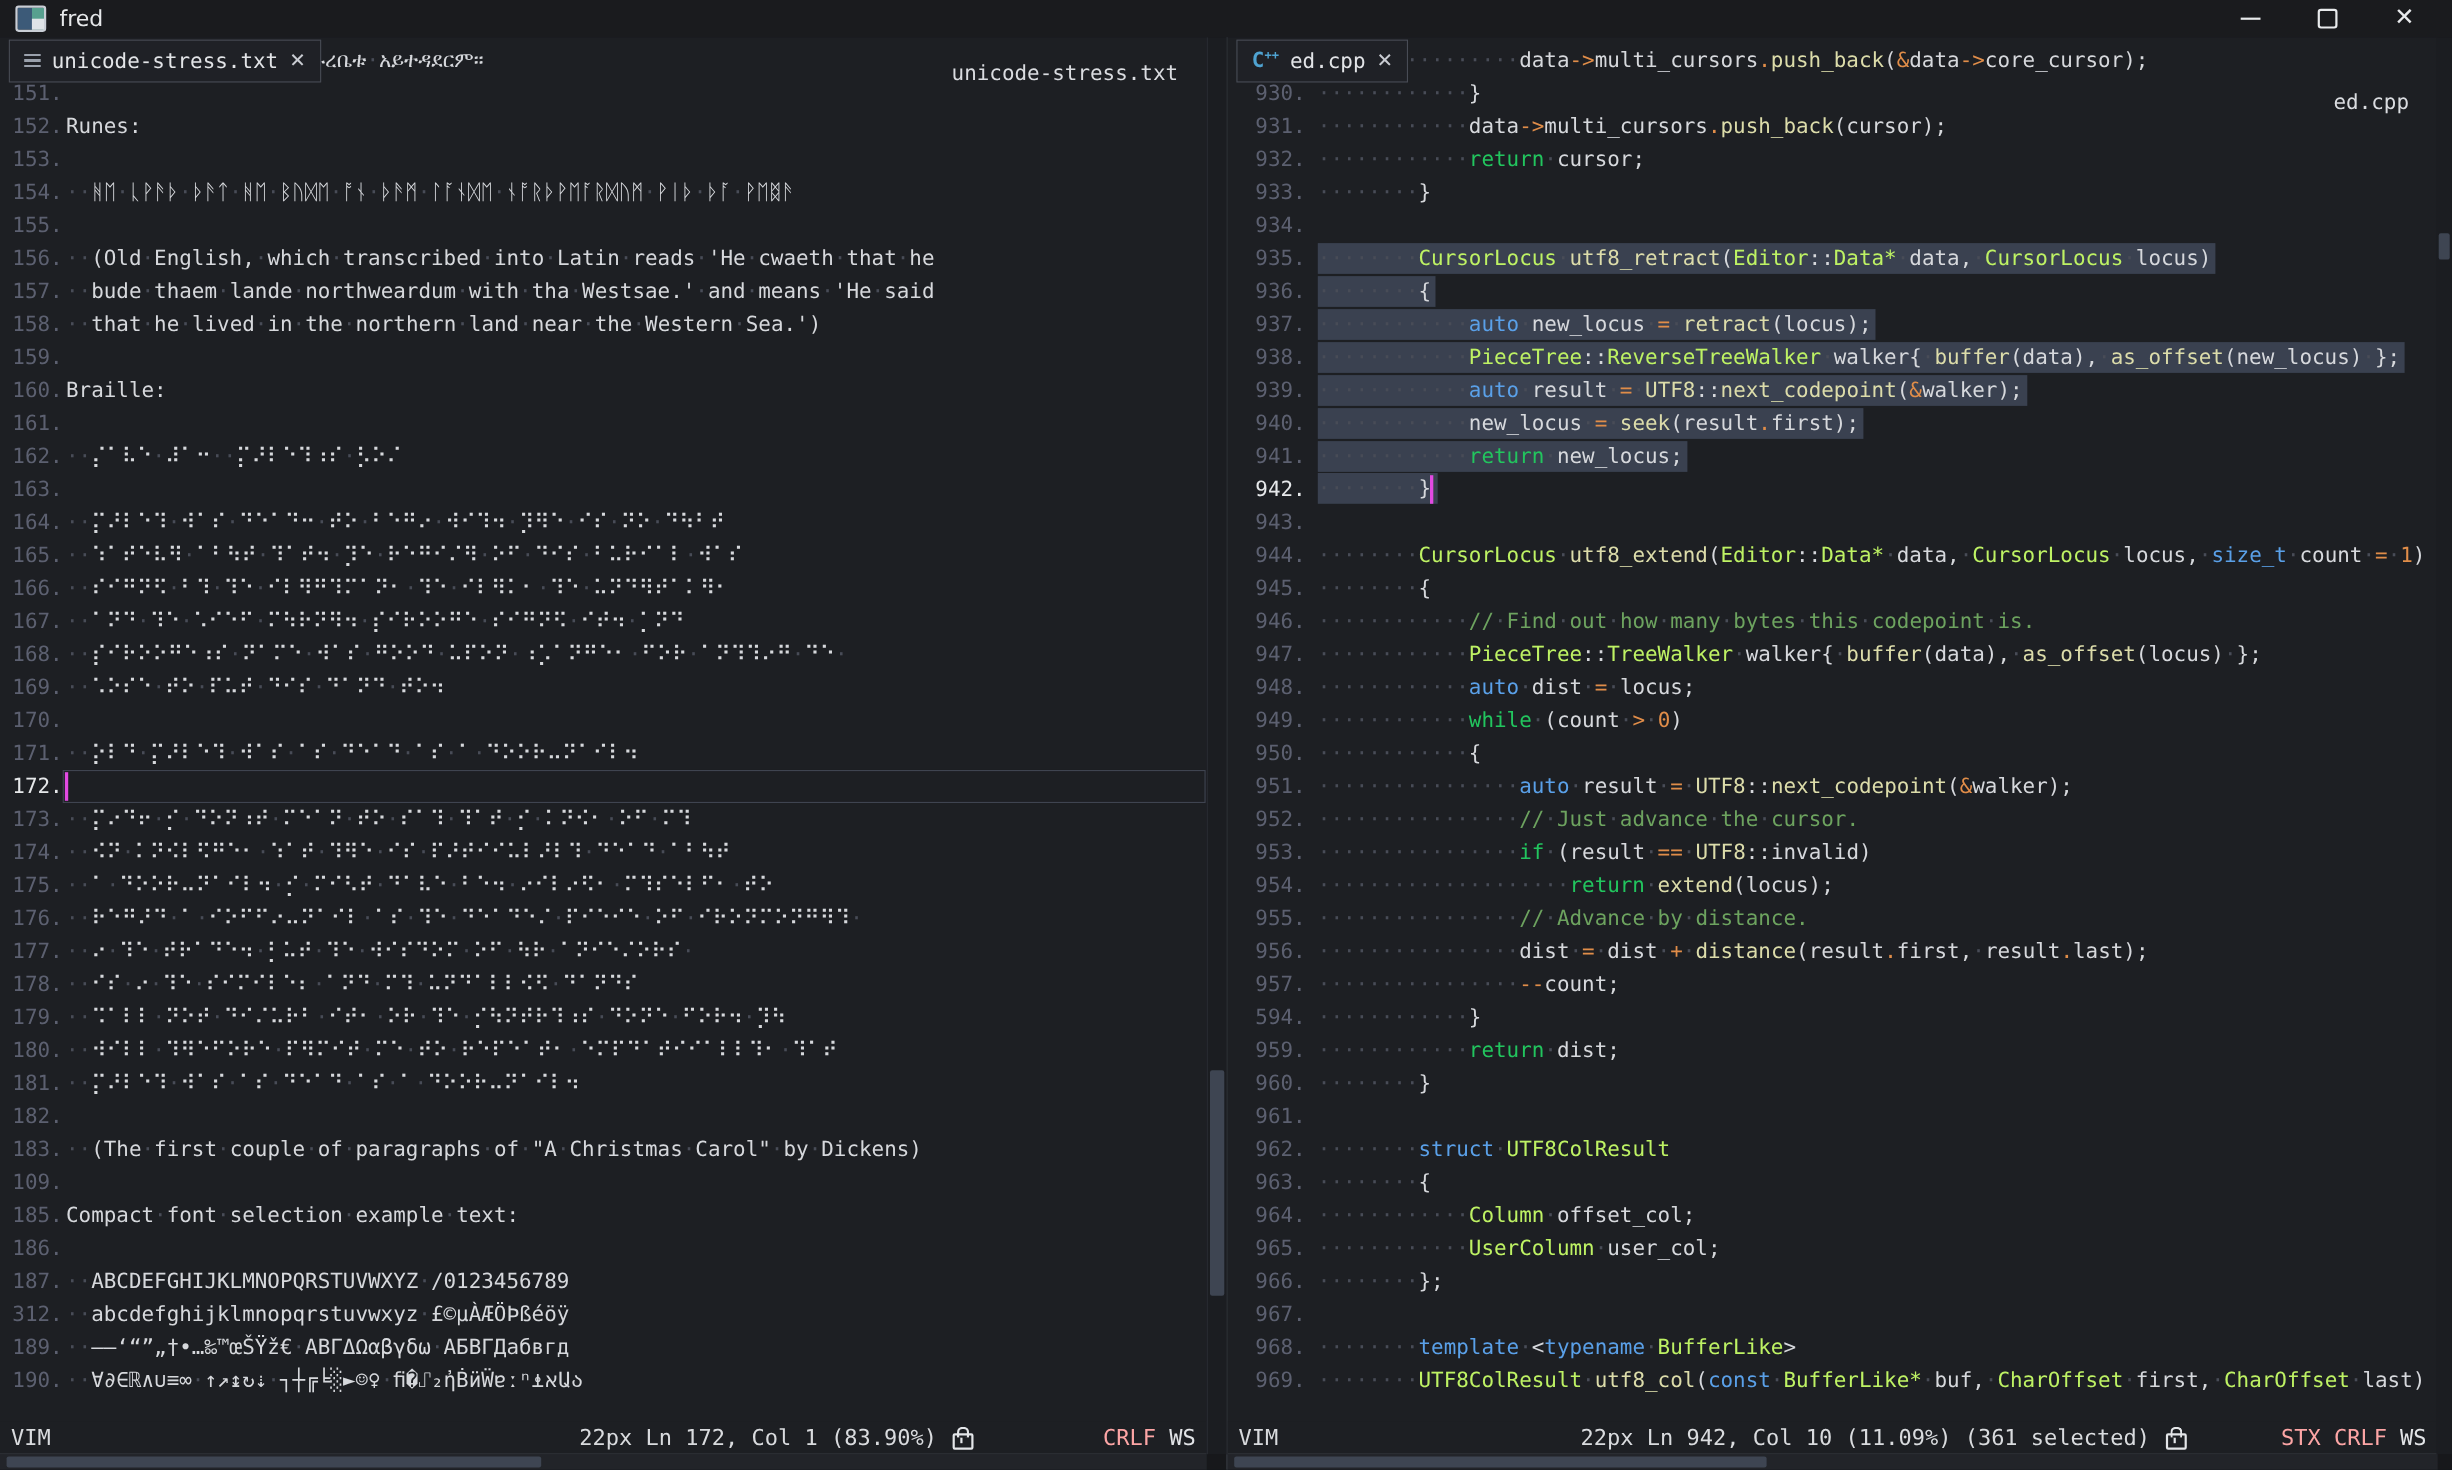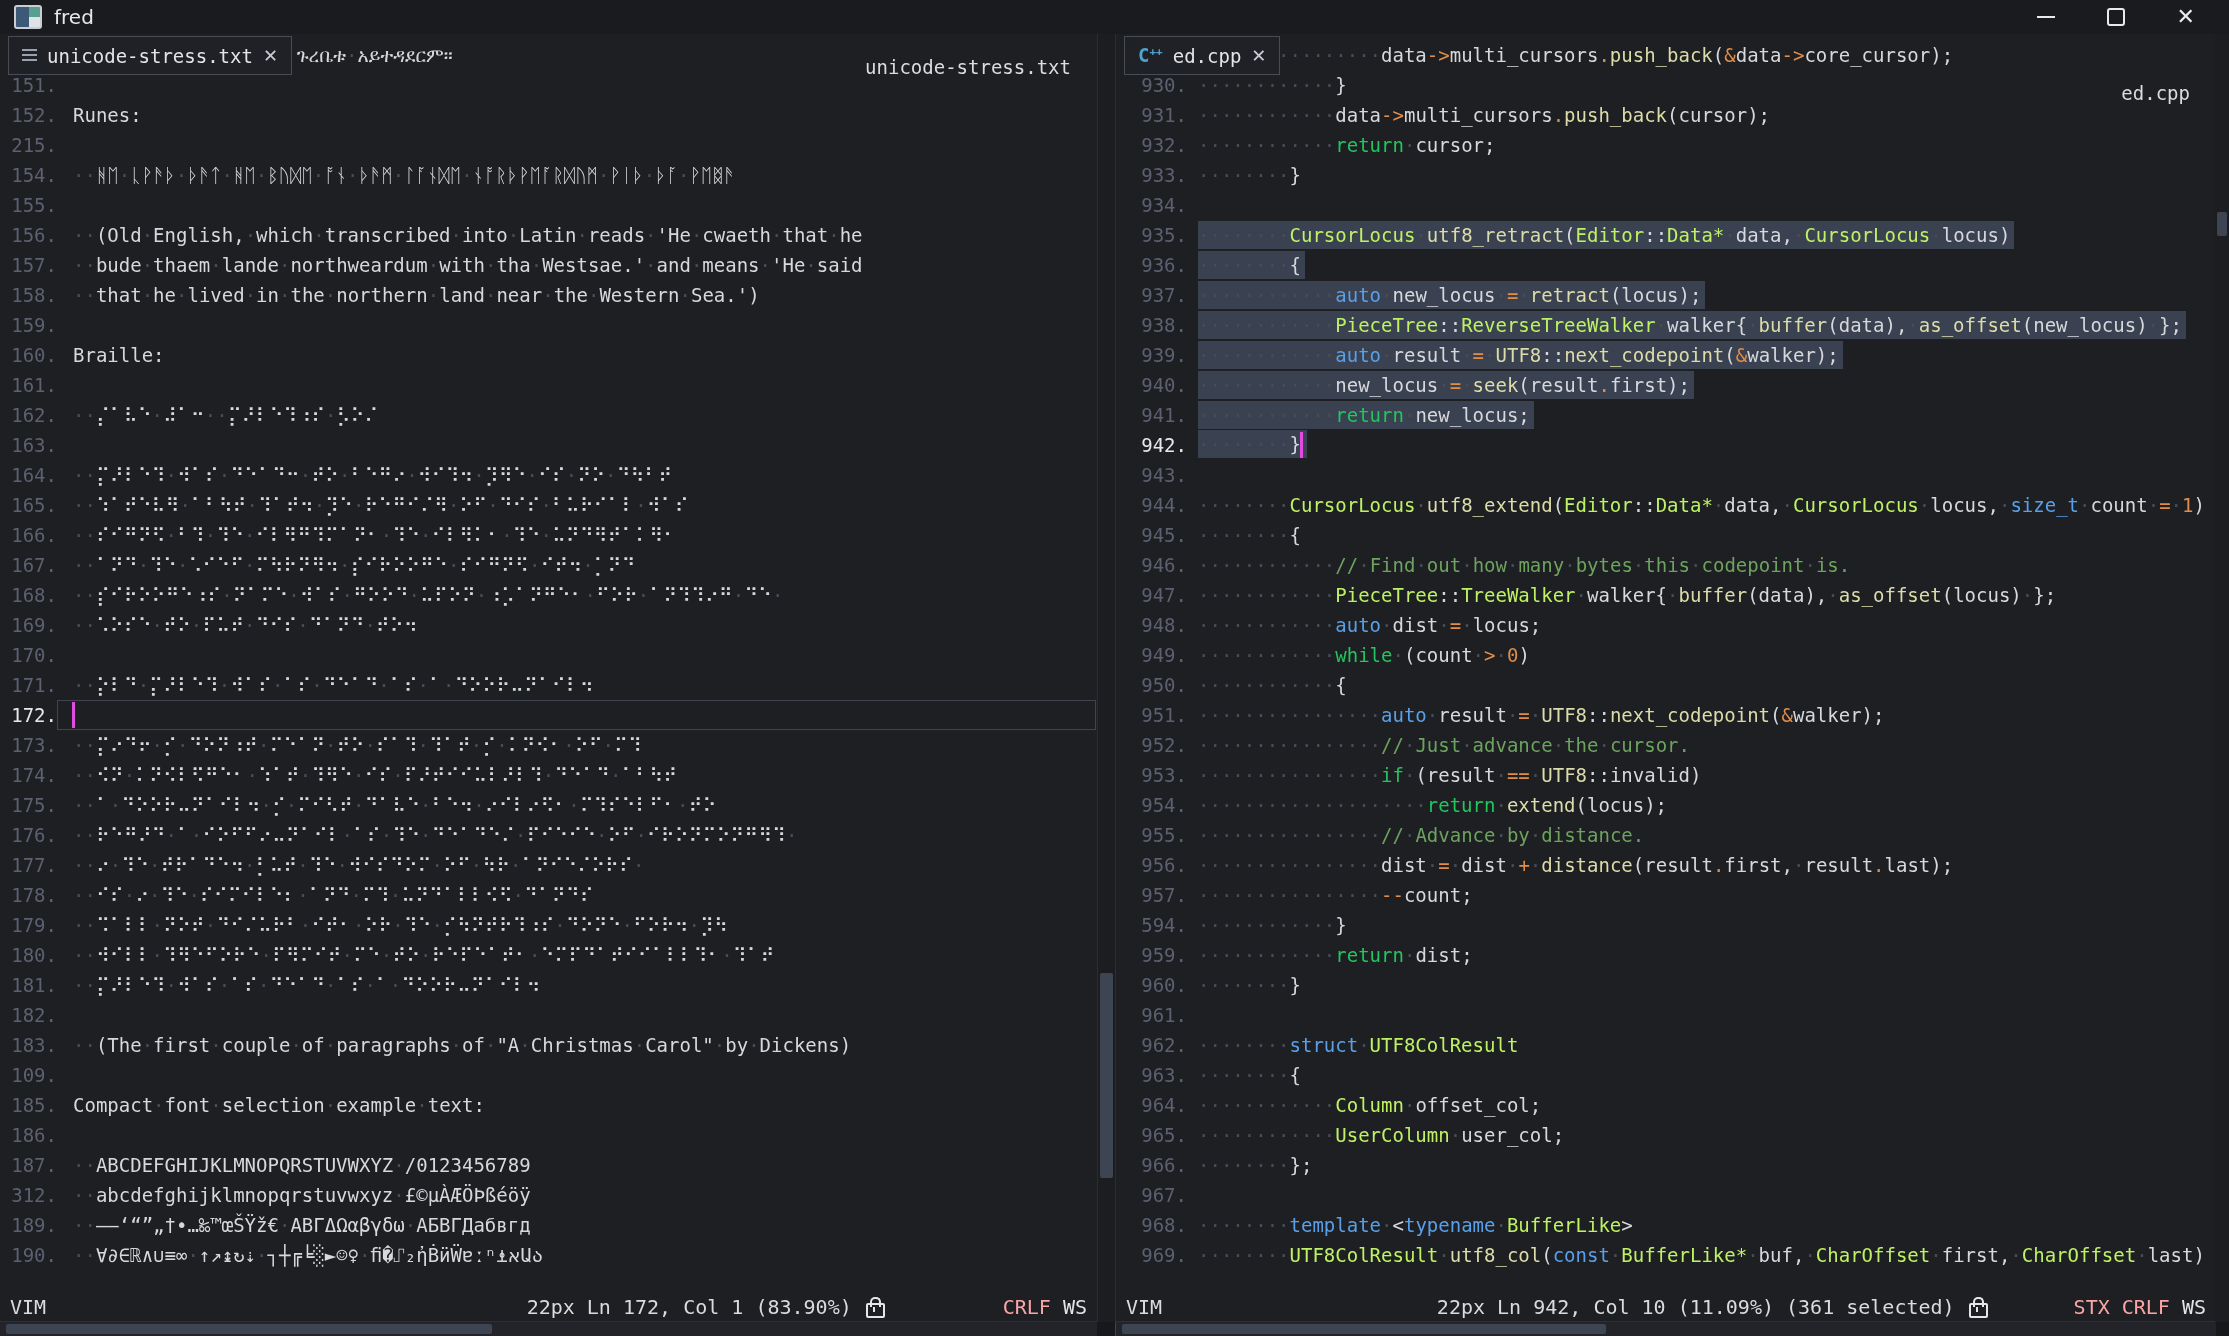--- a/index.html
+++ b/index.html
@@ -19,21 +19,21 @@
   .win-close{color:#e8eaec;font-size:22px;line-height:1;font-family:"DejaVu Sans",sans-serif;}
 
   
   .pane{position:absolute;top:34px;bottom:0;background:#1d1f23;}
   #pane-left{left:0;width:1097px;}
   #pane-right{left:1115px;width:1100px;border-left:1px solid #40444d;}
   .editor{position:absolute;left:0;right:0;top:0;bottom:44px;overflow:hidden;}
   .rows{position:absolute;left:0;right:0;top:6px;}
   .row{height:30px;display:flex;align-items:center;font-size:19px;white-space:pre;position:relative;}
   .ln{flex:none;text-align:right;color:#5c6070;}
-  #pane-left .ln{width:57px;margin-right:16px;}
+  #pane-left .ln{width:57px;margin-right:3px;}
   #pane-right .ln{width:71px;margin-right:11px;}
   .row.cur .ln{color:#e6e8ea;}
   .txt{flex:none;white-space:pre;}
   .ws{color:#484c57;}
   .tk-d{color:#d6d8dc}.tk-k{color:#22c55e}.tk-b{color:#5aa0e8}.tk-t{color:#bef264}
   .tk-f{color:#dcdcaa}.tk-o{color:#e08d49}.tk-c{color:#6da35f}
   .sel{background:#3a4150;padding:3px 4px 3px 0;}
   .cursor{display:inline-block;width:3px;height:26px;background:#e24ae2;vertical-align:middle;margin-left:-1px;}
   .cur-box{position:absolute;left:57px;right:1px;top:0;bottom:0;border:1px solid #3f4450;pointer-events:none;}
 
@@ -87,21 +87,21 @@
     <span class="win-close">✕</span>
   </div>
 </div>
 
 <div class="pane" id="pane-left">
   <div class="editor">
     <div class="rows" id="rows-left">
         <div class="row"><span class="ln">150.</span><span class="txt"><span class="ws">··</span><span class="tk-d">ሰው</span><span class="ws">·</span><span class="tk-d">እንደቤቱ</span><span class="ws">·</span><span class="tk-d">እንጅ</span><span class="ws">·</span><span class="tk-d">እንደ</span><span class="ws">·</span><span class="tk-d">ጉረቤቱ</span><span class="ws">·</span><span class="tk-d">አይተዳደርም።</span></span></div>
         <div class="row"><span class="ln">151.</span><span class="txt"></span></div>
         <div class="row"><span class="ln">152.</span><span class="txt"><span class="tk-d">Runes:</span></span></div>
-        <div class="row"><span class="ln">215.</span><span class="txt"></span></div>
+        <div class="row"><span class="ln">153.</span><span class="txt"></span></div>
         <div class="row"><span class="ln">154.</span><span class="txt"><span class="ws">··</span><span class="tk-d">ᚻᛖ</span><span class="ws">·</span><span class="tk-d">ᚳᚹᚫᚦ</span><span class="ws">·</span><span class="tk-d">ᚦᚫᛏ</span><span class="ws">·</span><span class="tk-d">ᚻᛖ</span><span class="ws">·</span><span class="tk-d">ᛒᚢᛞᛖ</span><span class="ws">·</span><span class="tk-d">ᚩᚾ</span><span class="ws">·</span><span class="tk-d">ᚦᚫᛗ</span><span class="ws">·</span><span class="tk-d">ᛚᚪᚾᛞᛖ</span><span class="ws">·</span><span class="tk-d">ᚾᚩᚱᚦᚹᛖᚪᚱᛞᚢᛗ</span><span class="ws">·</span><span class="tk-d">ᚹᛁᚦ</span><span class="ws">·</span><span class="tk-d">ᚦᚪ</span><span class="ws">·</span><span class="tk-d">ᚹᛖᛥᚫ</span></span></div>
         <div class="row"><span class="ln">155.</span><span class="txt"></span></div>
         <div class="row"><span class="ln">156.</span><span class="txt"><span class="ws">··</span><span class="tk-d">(Old</span><span class="ws">·</span><span class="tk-d">English,</span><span class="ws">·</span><span class="tk-d">which</span><span class="ws">·</span><span class="tk-d">transcribed</span><span class="ws">·</span><span class="tk-d">into</span><span class="ws">·</span><span class="tk-d">Latin</span><span class="ws">·</span><span class="tk-d">reads</span><span class="ws">·</span><span class="tk-d">'He</span><span class="ws">·</span><span class="tk-d">cwaeth</span><span class="ws">·</span><span class="tk-d">that</span><span class="ws">·</span><span class="tk-d">he</span></span></div>
         <div class="row"><span class="ln">157.</span><span class="txt"><span class="ws">··</span><span class="tk-d">bude</span><span class="ws">·</span><span class="tk-d">thaem</span><span class="ws">·</span><span class="tk-d">lande</span><span class="ws">·</span><span class="tk-d">northweardum</span><span class="ws">·</span><span class="tk-d">with</span><span class="ws">·</span><span class="tk-d">tha</span><span class="ws">·</span><span class="tk-d">Westsae.'</span><span class="ws">·</span><span class="tk-d">and</span><span class="ws">·</span><span class="tk-d">means</span><span class="ws">·</span><span class="tk-d">'He</span><span class="ws">·</span><span class="tk-d">said</span></span></div>
         <div class="row"><span class="ln">158.</span><span class="txt"><span class="ws">··</span><span class="tk-d">that</span><span class="ws">·</span><span class="tk-d">he</span><span class="ws">·</span><span class="tk-d">lived</span><span class="ws">·</span><span class="tk-d">in</span><span class="ws">·</span><span class="tk-d">the</span><span class="ws">·</span><span class="tk-d">northern</span><span class="ws">·</span><span class="tk-d">land</span><span class="ws">·</span><span class="tk-d">near</span><span class="ws">·</span><span class="tk-d">the</span><span class="ws">·</span><span class="tk-d">Western</span><span class="ws">·</span><span class="tk-d">Sea.')</span></span></div>
         <div class="row"><span class="ln">159.</span><span class="txt"></span></div>
         <div class="row"><span class="ln">160.</span><span class="txt"><span class="tk-d">Braille:</span></span></div>
         <div class="row"><span class="ln">161.</span><span class="txt"></span></div>
         <div class="row"><span class="ln">162.</span><span class="txt"><span class="ws">··</span><span class="tk-d">⡌⠁⠧⠑</span><span class="ws">·</span><span class="tk-d">⠼⠁⠒</span><span class="ws">··</span><span class="tk-d">⡍⠜⠇⠑⠹⠰⠎</span><span class="ws">·</span><span class="tk-d">⡣⠕⠌</span></span></div>
         <div class="row"><span class="ln">163.</span><span class="txt"></span></div>

